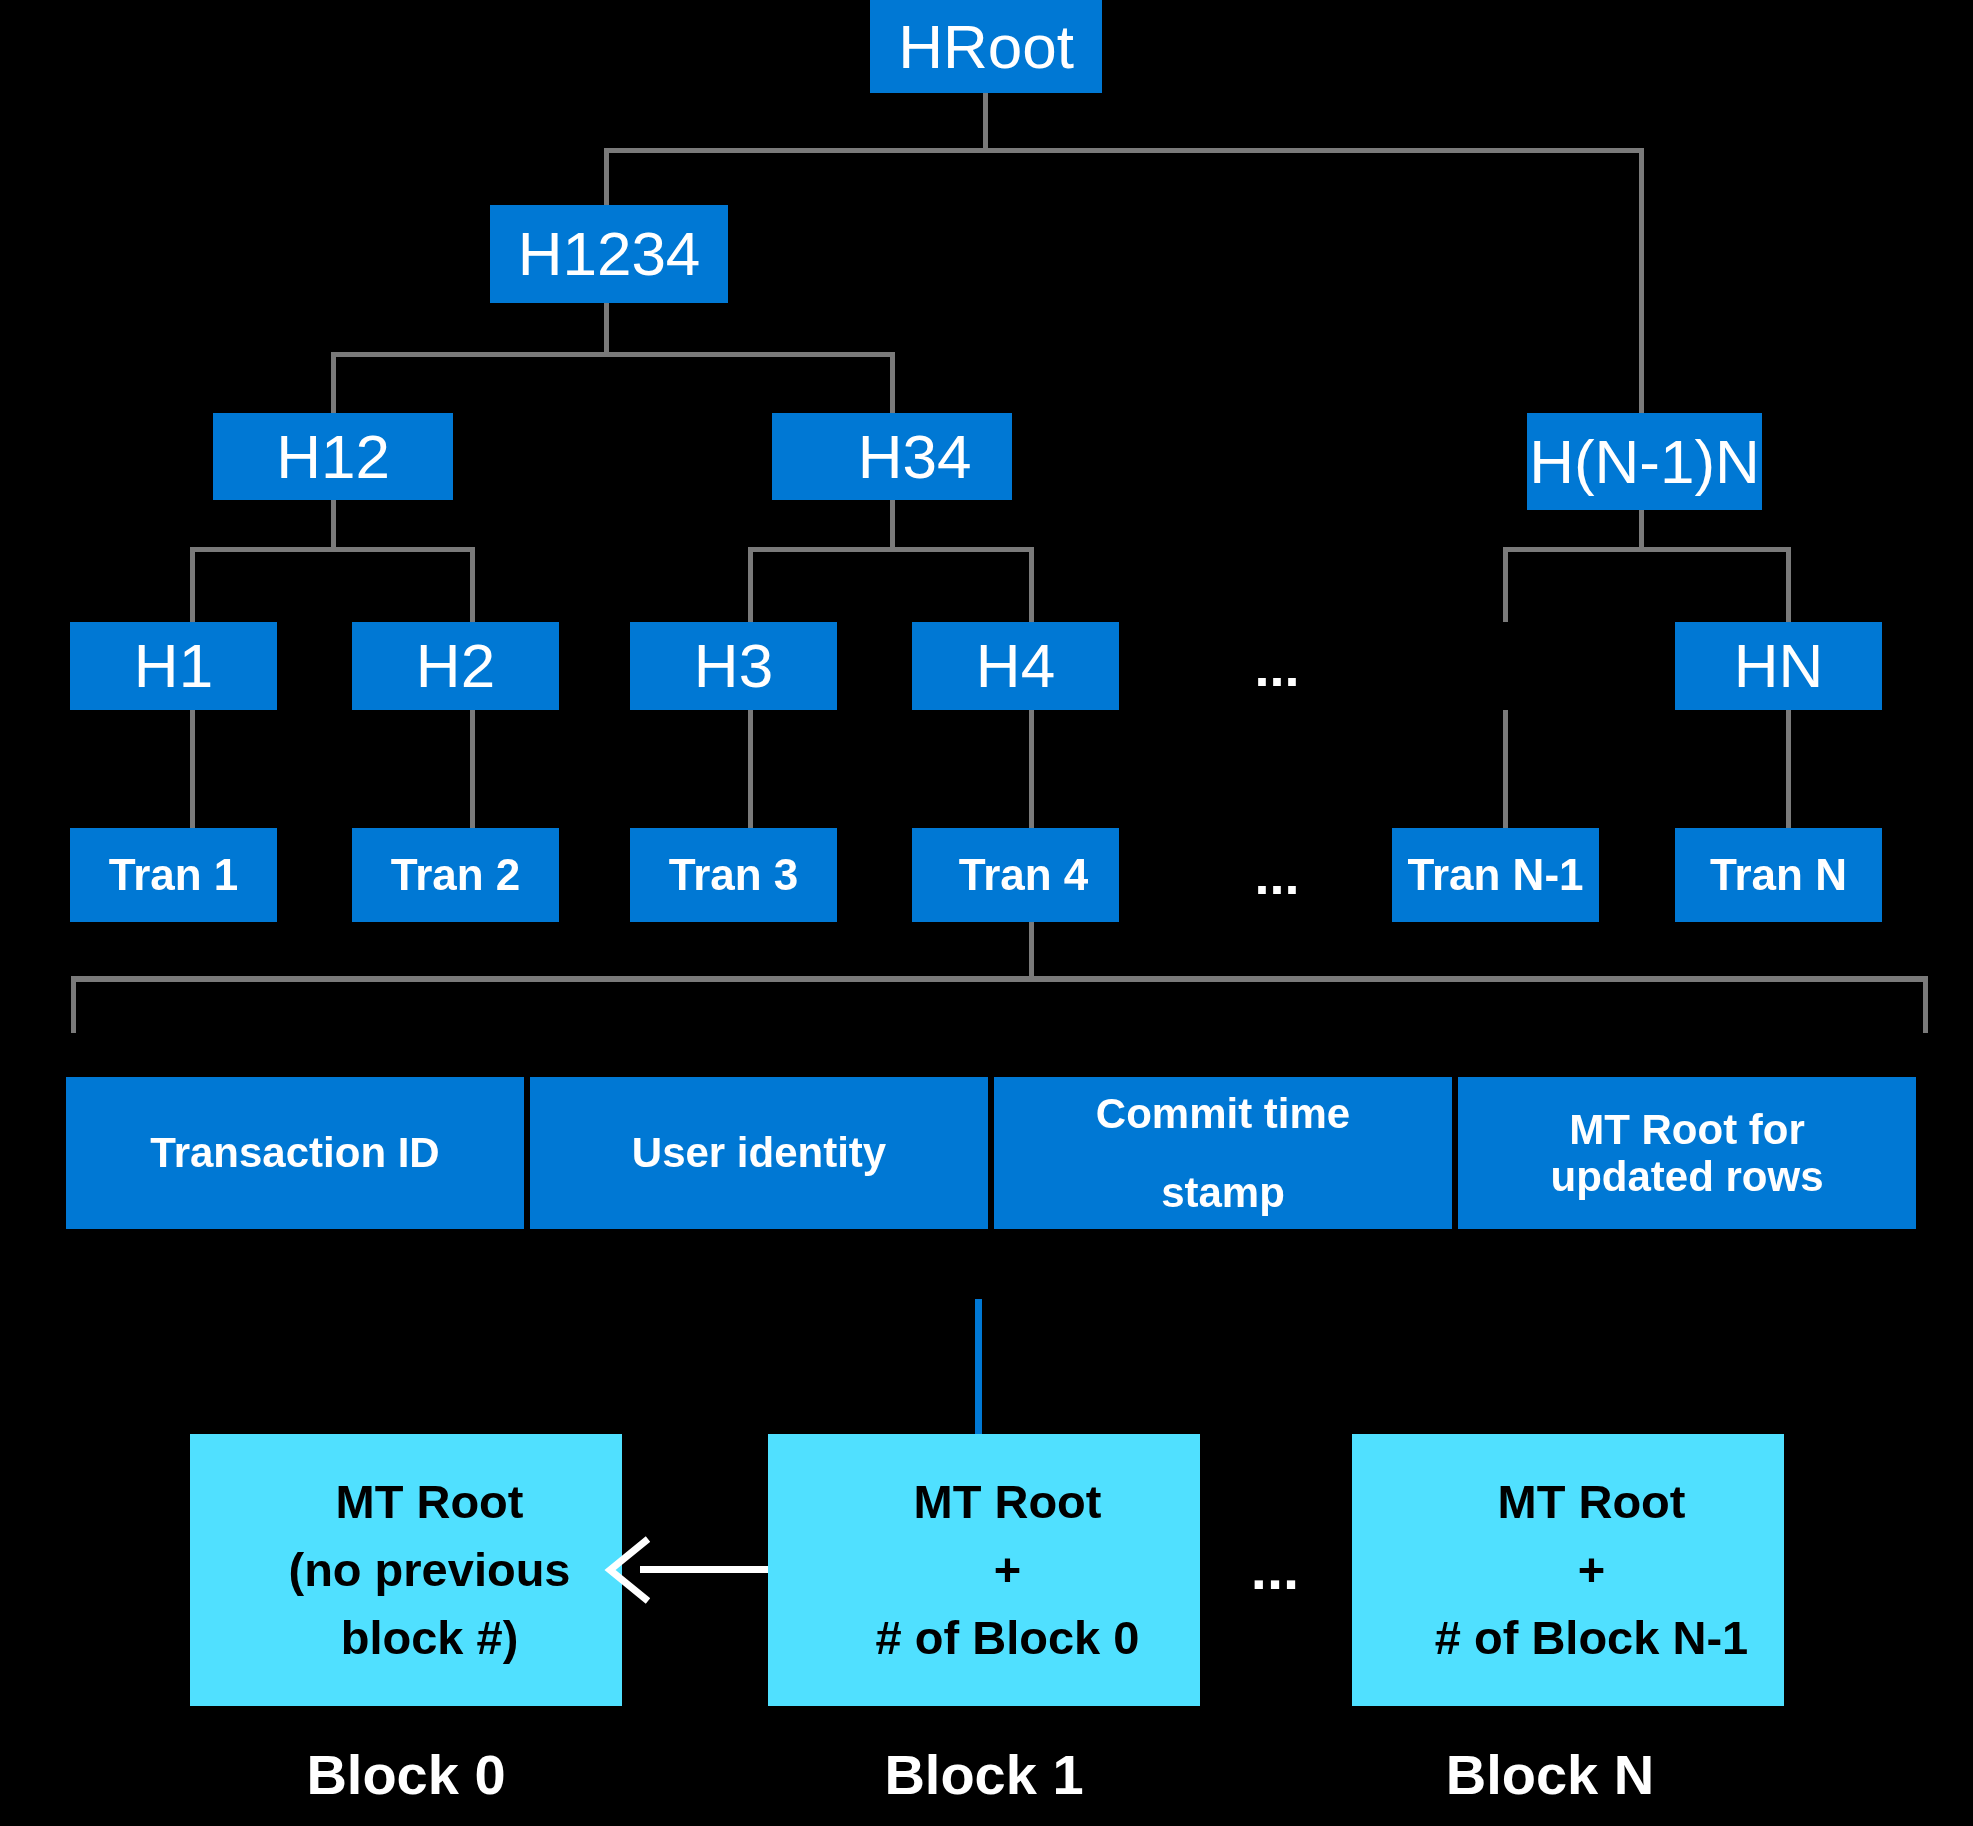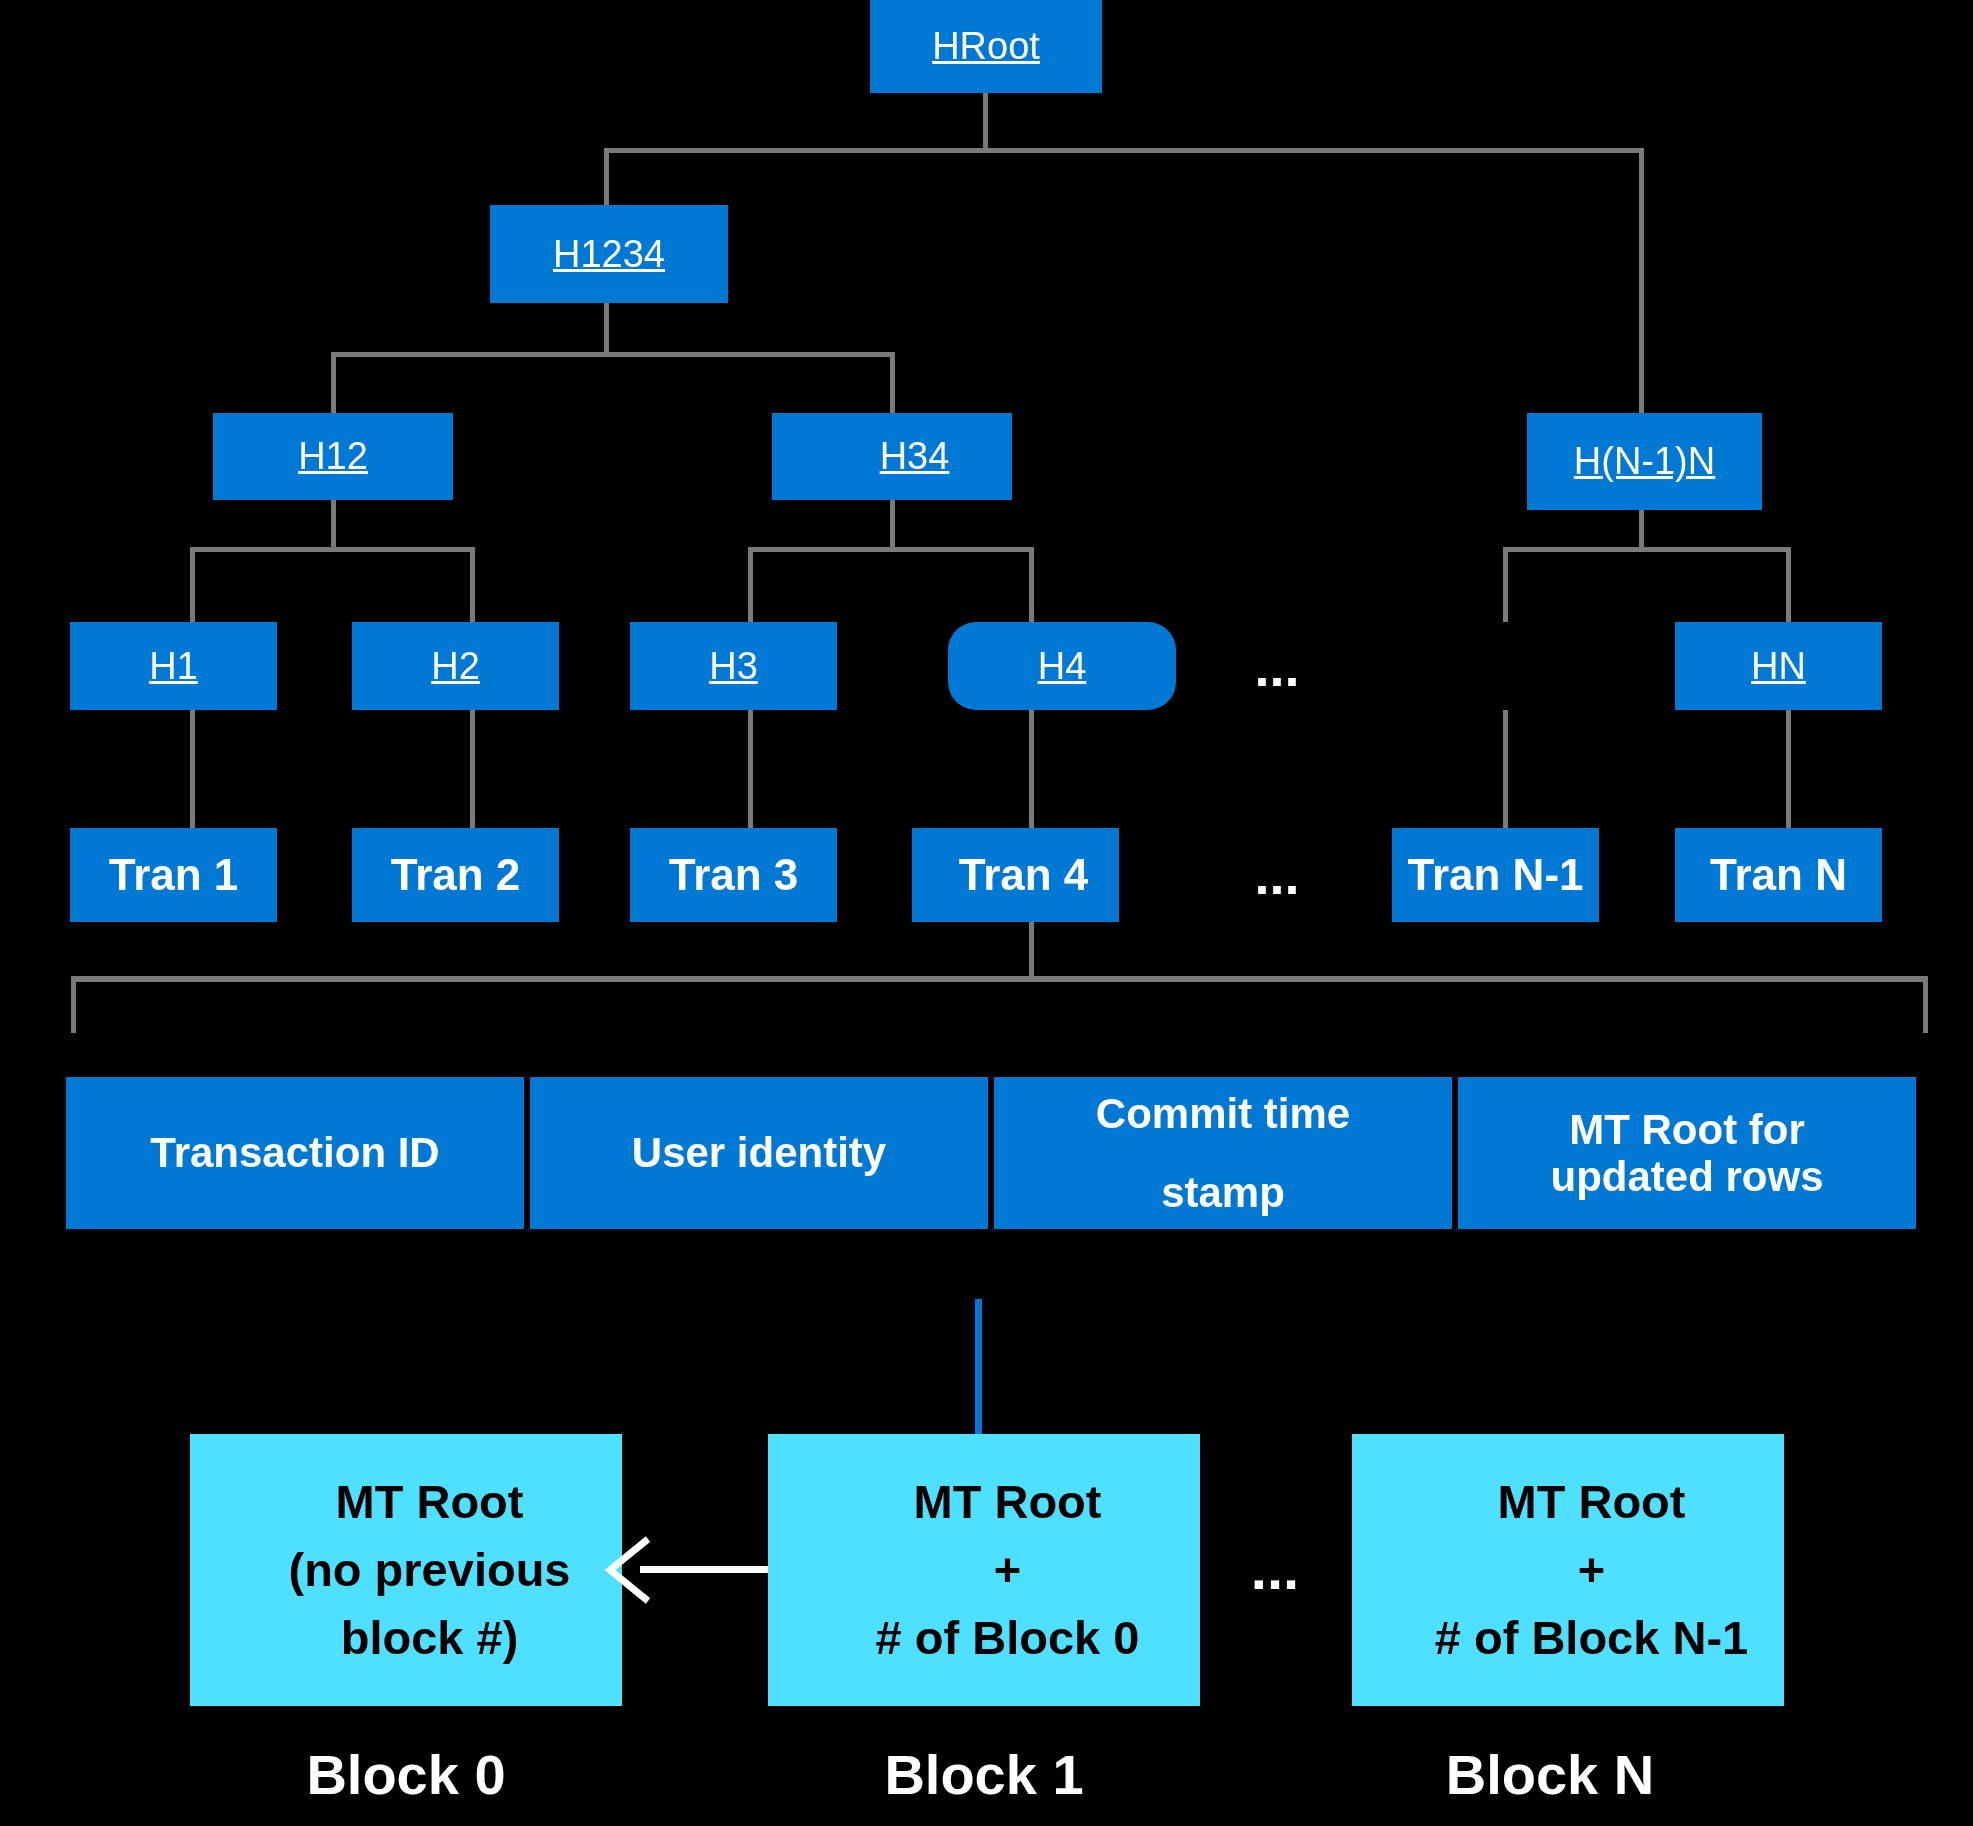--- a/index.html
+++ b/index.html
@@ -24,23 +24,22 @@
     display: flex;
     align-items: center;
     justify-content: center;
     text-align: center;
     font-weight: 700;
     line-height: 1.12;
     box-sizing: border-box;
     z-index: 3;
   }
   .node.hash {
-    font-size: 38px;
+    font-size: 62px;
     font-weight: 400;
-    text-decoration: underline;
   }
   .node.tran {
     font-size: 44px;
     font-weight: 700;
   }
   .node.field {
     font-size: 42px;
     font-weight: 700;
     padding: 0 10px;
   }
@@ -145,21 +144,21 @@
 
   <div class="node hash" style="left:490px; top:205px; width:238px; height:98px;">H1234</div>
 
   <div class="node hash" style="left:213px; top:413px; width:240px; height:87px;">H12</div>
   <div class="node hash" style="left:772px; top:413px; width:240px; height:87px;padding-left:45px;">H34</div>
   <div class="node hash" style="left:1527px; top:413px; width:235px; height:97px;">H(N-1)N</div>
 
   <div class="node hash" style="left:70px; top:622px; width:207px; height:88px;">H1</div>
   <div class="node hash" style="left:352px; top:622px; width:207px; height:88px;">H2</div>
   <div class="node hash" style="left:630px; top:622px; width:207px; height:88px;">H3</div>
-  <div class="node hash" style="left:948px; top:622px; width:228px; height:88px;border-radius:28px;">H4</div>
+  <div class="node hash" style="left:912px; top:622px; width:207px; height:88px;">H4</div>
   <div class="node hash" style="left:1675px; top:622px; width:207px; height:88px;">HN</div>
 
   <div class="ellipsis" style="left:1232px; top:640px; width:90px; font-size:54px; text-align:center;">...</div>
 
   <div class="node tran" style="left:70px; top:828px; width:207px; height:94px;">Tran 1</div>
   <div class="node tran" style="left:352px; top:828px; width:207px; height:94px;">Tran 2</div>
   <div class="node tran" style="left:630px; top:828px; width:207px; height:94px;">Tran 3</div>
   <div class="node tran" style="left:912px; top:828px; width:207px; height:94px;padding-left:16px;">Tran 4</div>
   <div class="node tran" style="left:1392px; top:828px; width:207px; height:94px;">Tran N-1</div>
   <div class="node tran" style="left:1675px; top:828px; width:207px; height:94px;">Tran N</div>

